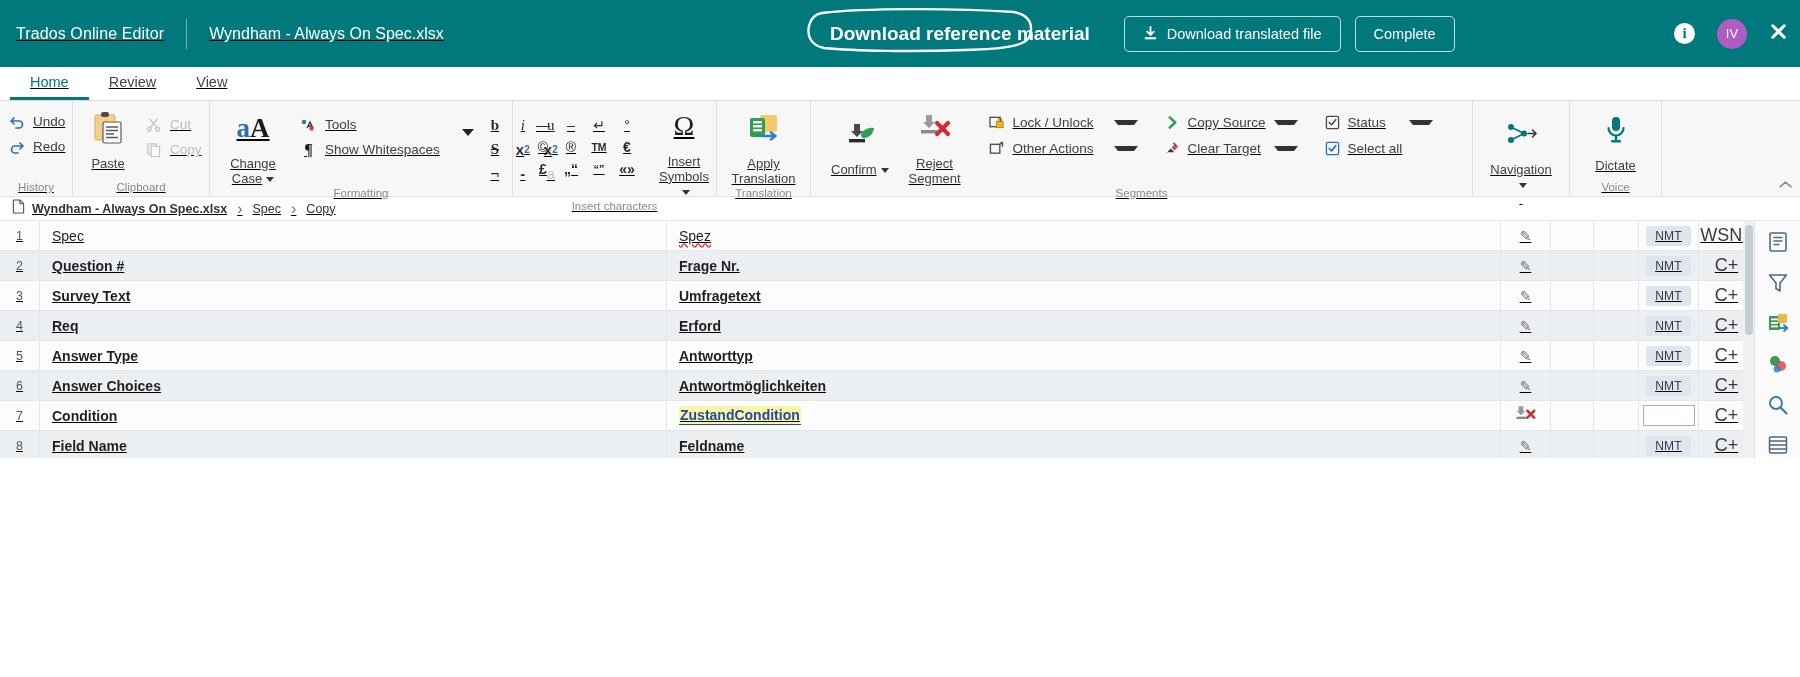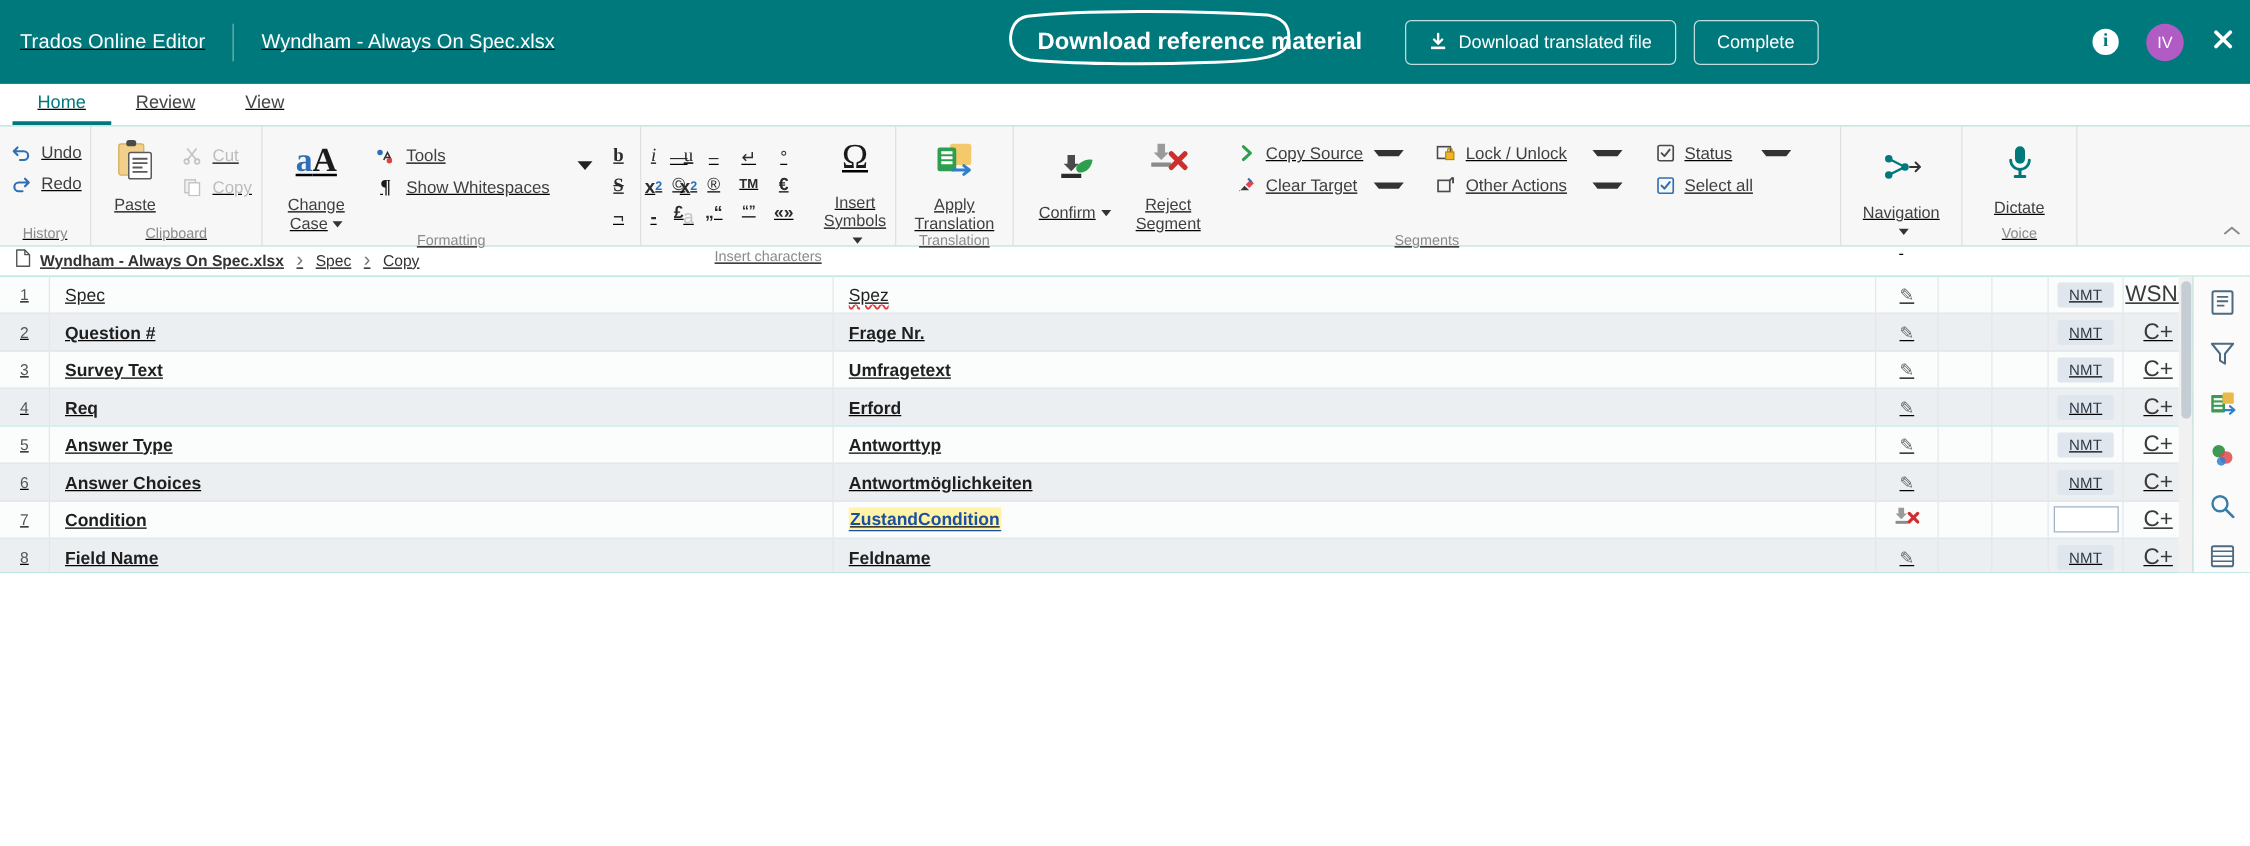--- a/index.html
+++ b/index.html
@@ -366,64 +366,64 @@
           <span class="glyph">
             <svg width="32" height="30" viewBox="0 0 32 30">
               <path d="M7 2 h6 v7 h3 l-6 6 l-6 -6 h3 z" fill="#9a9a9a"></path>
               <rect x="2" y="17" width="16" height="3.4" fill="#8a8a8a"></rect>
               <path d="M18 10 L29 21 M29 10 L18 21" stroke="#cf2e2e" stroke-width="4.2" stroke-linecap="round"></path>
             </svg>
           </span>
           <span class="lbl">Reject<br>Segment</span>
         </div>
 
+        <div class="menucol" style="padding-left:18px;min-width:175px;">
+          <div class="menurow">
+            <span class="ic">
+              <svg width="16" height="15" viewBox="0 0 17 16">
+                  <rect x="1" y="2.5" width="11" height="10" fill="none" stroke="#4a4a4a" stroke-width="1.4"></rect>
+                  <rect x="8" y="7" width="7" height="6.5" fill="#f0b429" stroke="#b8860b" stroke-width="1"></rect>
+                  <path d="M9.8 7 V5.3 a1.8 1.8 0 0 1 3.6 0 V7" fill="none" stroke="#b8860b" stroke-width="1.2"></path>
+                </svg>
+            </span>
+            <span>Lock / Unlock</span>
+            <span class="caret mcaret"></span>
+          </div>
+          <div class="menurow">
+            <span class="ic">
+              <svg width="16" height="15" viewBox="0 0 17 16">
+                  <rect x="1.5" y="3.5" width="10" height="9.5" fill="none" stroke="#4a4a4a" stroke-width="1.4"></rect>
+                  <path d="M11.5 3.5 L14 1" stroke="#4a4a4a" stroke-width="1.4"></path>
+                  <rect x="13.5" y="1" width="1.6" height="5" fill="#4a4a4a"></rect>
+                </svg>
+            </span>
+            <span>Other Actions</span>
+            <span class="caret mcaret"></span>
+          </div>
+        </div>
+
         <div class="menucol" style="padding-left:18px;min-width:160px;">
           <div class="menurow">
             <span class="ic">
               <svg width="15" height="15" viewBox="0 0 16 16">
                   <path d="M5 2.5 L11 8 L5 13.5" stroke="#2e9e4f" stroke-width="2.6" fill="none" stroke-linecap="round" stroke-linejoin="round"></path>
                 </svg>
             </span>
             <span>Copy Source</span>
             <span class="caret mcaret"></span>
           </div>
           <div class="menurow">
             <span class="ic">
               <svg width="15" height="15" viewBox="0 0 16 16">
                   <path d="M1.5 13 L6 8 L10 12 H1.5 Z" fill="#3a3a3a"></path>
                   <path d="M7 7 L11 3 L14 6 L10 10 Z" fill="#e0474c"></path>
                   <path d="M9 2 L12 5" stroke="#2f6fb5" stroke-width="1.8"></path>
                 </svg>
             </span>
             <span>Clear Target</span>
-            <span class="caret mcaret"></span>
-          </div>
-        </div>
-
-        <div class="menucol" style="padding-left:18px;min-width:175px;">
-          <div class="menurow">
-            <span class="ic">
-              <svg width="16" height="15" viewBox="0 0 17 16">
-                  <rect x="1" y="2.5" width="11" height="10" fill="none" stroke="#4a4a4a" stroke-width="1.4"></rect>
-                  <rect x="8" y="7" width="7" height="6.5" fill="#f0b429" stroke="#b8860b" stroke-width="1"></rect>
-                  <path d="M9.8 7 V5.3 a1.8 1.8 0 0 1 3.6 0 V7" fill="none" stroke="#b8860b" stroke-width="1.2"></path>
-                </svg>
-            </span>
-            <span>Lock / Unlock</span>
-            <span class="caret mcaret"></span>
-          </div>
-          <div class="menurow">
-            <span class="ic">
-              <svg width="16" height="15" viewBox="0 0 17 16">
-                  <rect x="1.5" y="3.5" width="10" height="9.5" fill="none" stroke="#4a4a4a" stroke-width="1.4"></rect>
-                  <path d="M11.5 3.5 L14 1" stroke="#4a4a4a" stroke-width="1.4"></path>
-                  <rect x="13.5" y="1" width="1.6" height="5" fill="#4a4a4a"></rect>
-                </svg>
-            </span>
-            <span>Other Actions</span>
             <span class="caret mcaret"></span>
           </div>
         </div>
 
         <div class="menucol" style="padding-left:18px;min-width:135px;">
           <div class="menurow">
             <span class="ic">
               <svg width="15" height="15" viewBox="0 0 16 16">
                   <rect x="1.5" y="1.5" width="13" height="13" rx="1.5" fill="none" stroke="#4a4a4a" stroke-width="1.4"></rect>
                   <path d="M4.5 8 L7 10.5 L11.5 5" stroke="#4a4a4a" stroke-width="1.6" fill="none" stroke-linecap="round" stroke-linejoin="round"></path>

